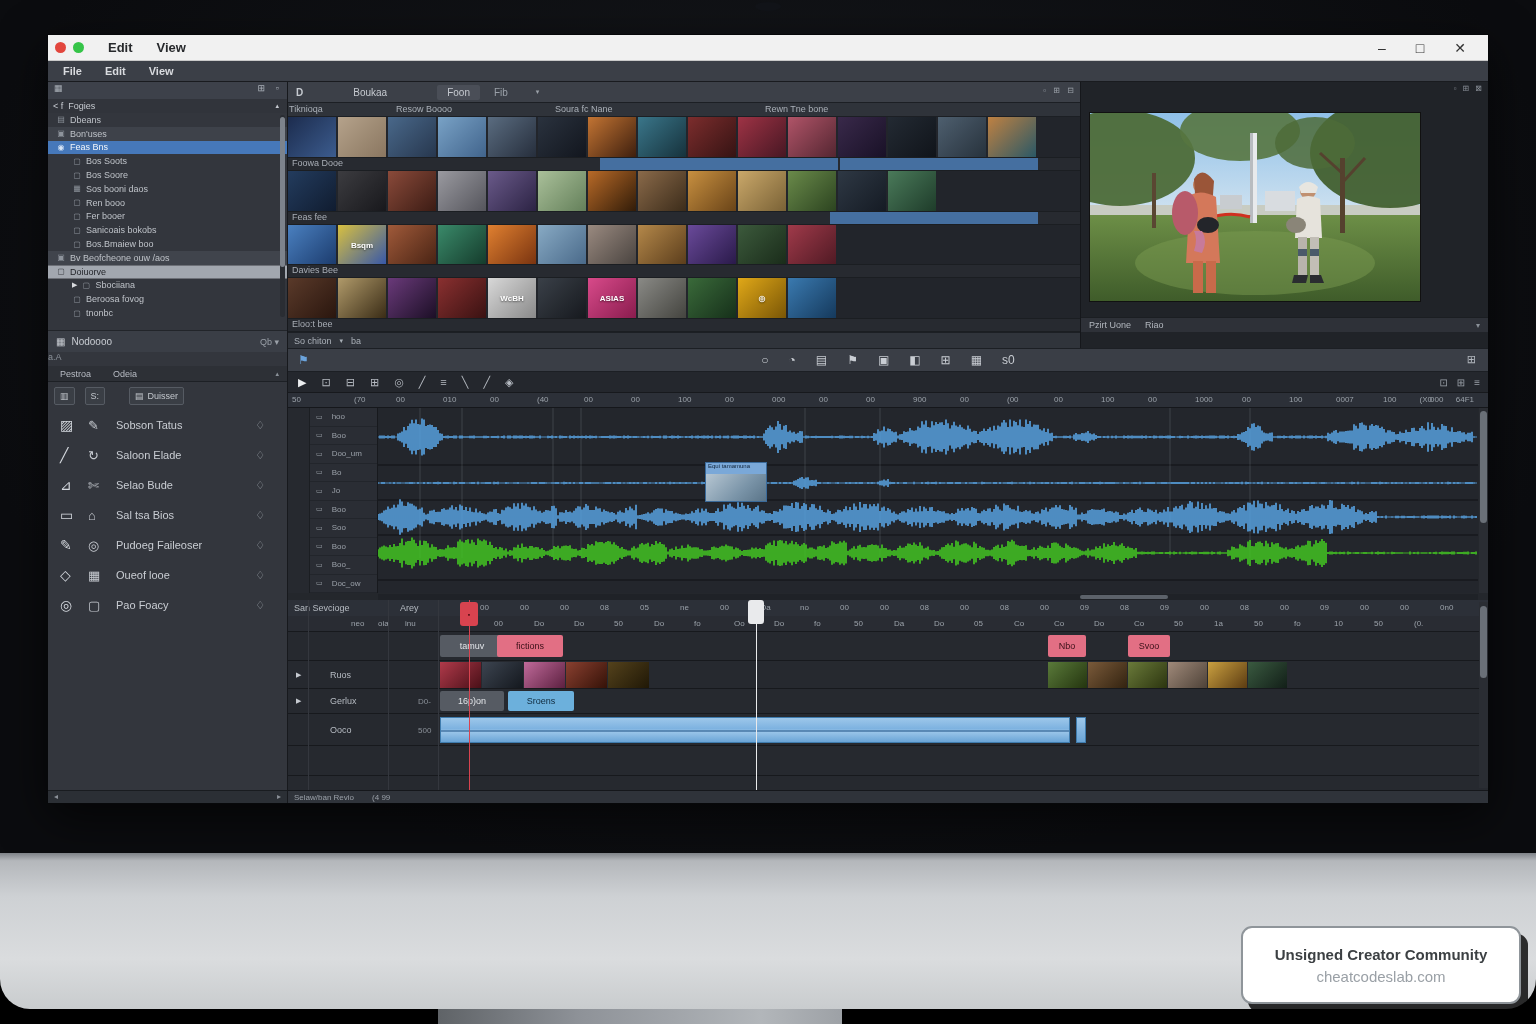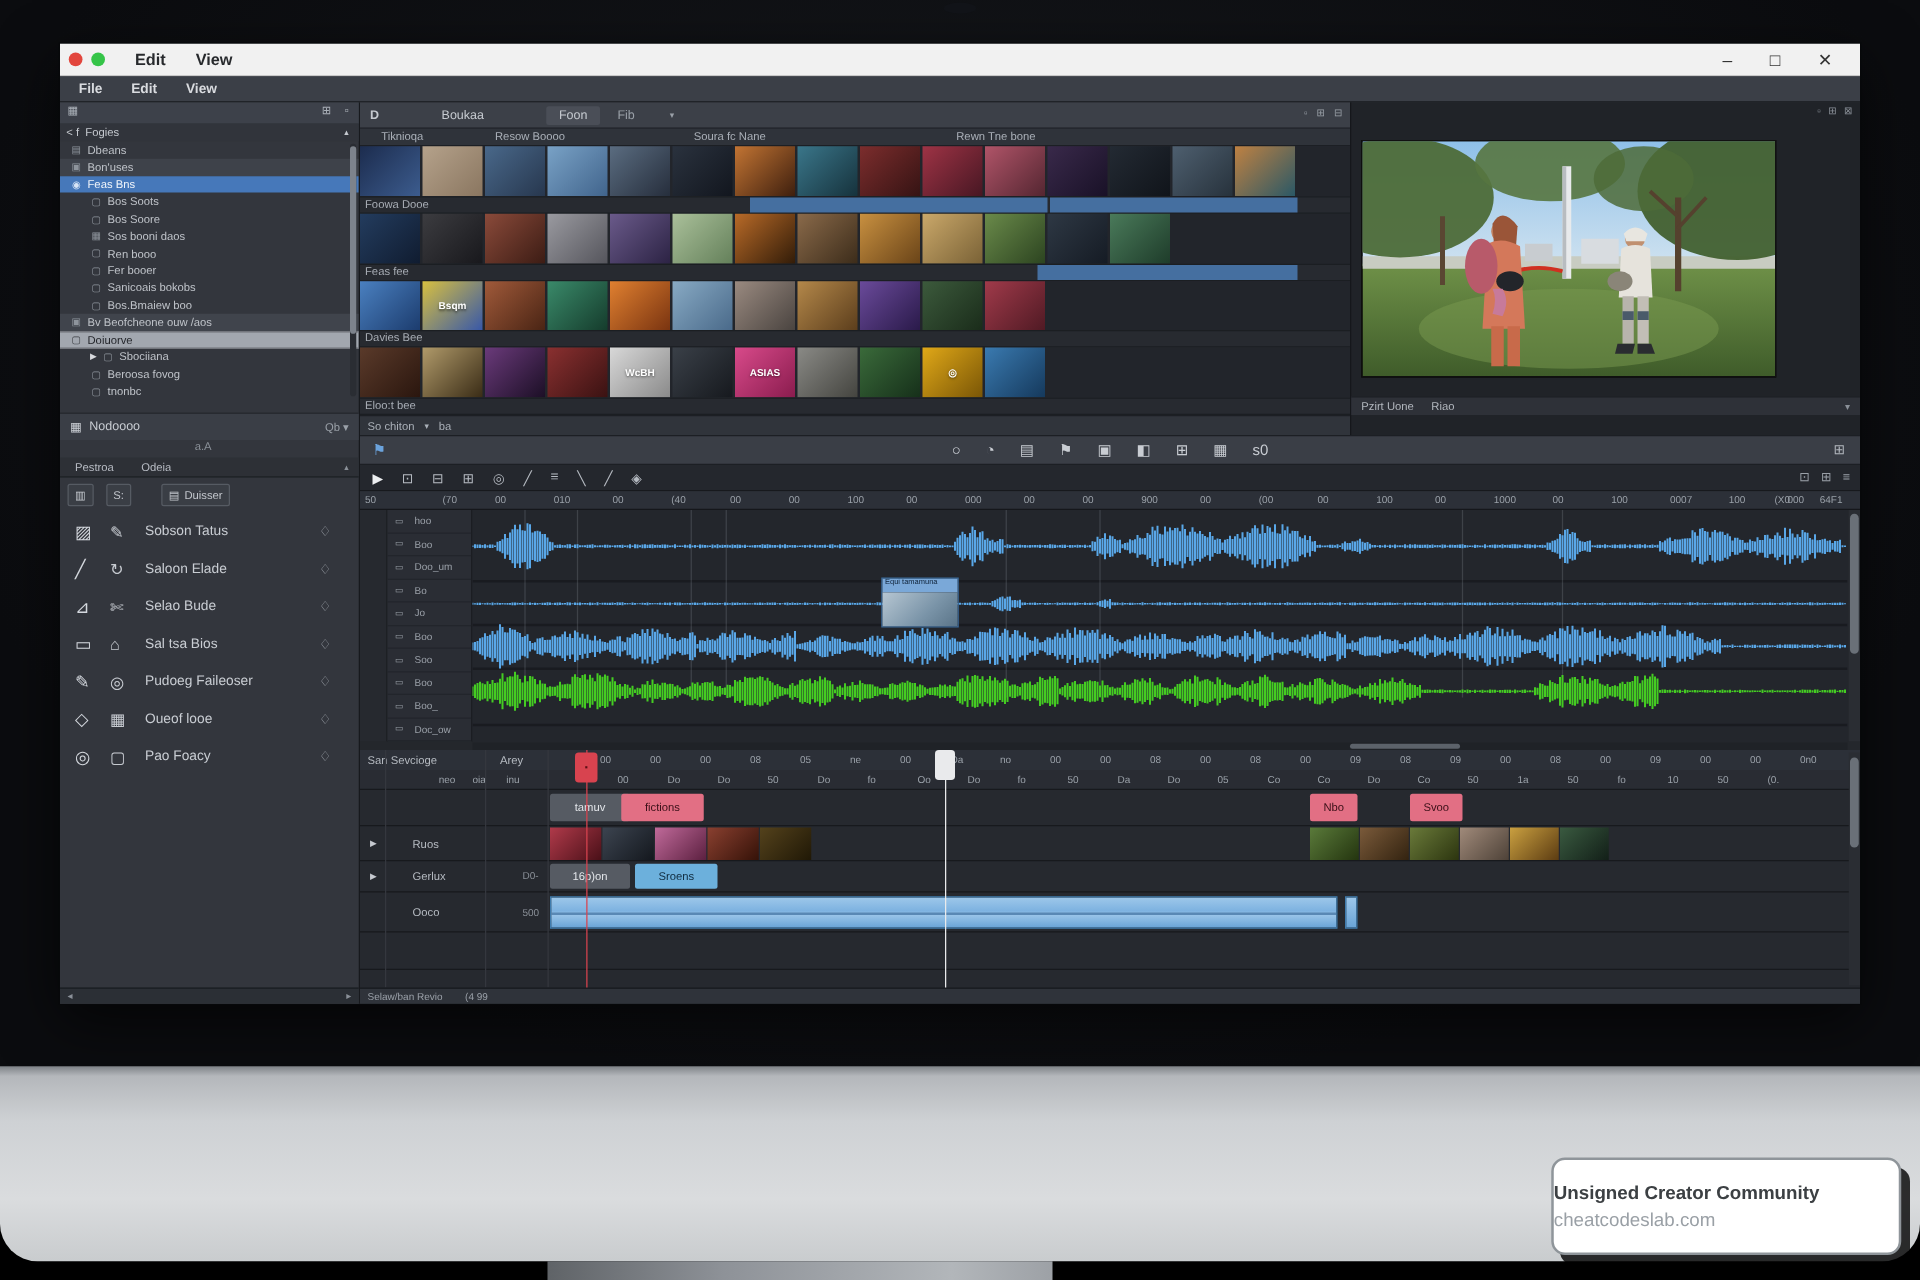--- a/index.html
+++ b/index.html
@@ -10,21 +10,21 @@
           background:radial-gradient(ellipse at 50% 35%,#16181c 0%,#0b0c0f 75%);}
   .cam{position:absolute;left:50%;top:2px;transform:translateX(-50%);
        width:26px;height:9px;border-radius:50%;background:#121419;}
   .chin{position:absolute;left:0;top:853px;width:1536px;height:156px;
         background:linear-gradient(180deg,#7e8287 0%,#b4b7bb 5%,#ced1d4 28%,#dadcde 68%,#c9ccce 100%);
         border-radius:0 0 30px 30px;}
   .stand{position:absolute;left:438px;top:1009px;width:404px;height:15px;
          background:linear-gradient(90deg,#5f6367,#8e9298 35%,#b2b6ba 80%,#9da1a6);}
   .watermark{position:absolute;right:15px;top:73px;width:276px;height:74px;background:#fff;
              border:2px solid #8f959a;border-radius:11px;box-shadow:7px 8px 0 rgba(0,0,0,.8);
-             display:flex;flex-direction:column;justify-content:center;gap:5px;}
+             display:flex;flex-direction:column;align-items:center;justify-content:center;gap:5px;}
   .wm1{font-size:15px;font-weight:bold;color:#3c4043;}
   .wm2{font-size:15px;color:#9aa0a6;}
   
   .window{position:absolute;left:48px;top:35px;width:1440px;height:768px;background:#23262c;
           box-shadow:0 0 0 1px #07080a,0 14px 45px rgba(0,0,0,.65);}
   .titlebar{position:absolute;left:0;top:0;width:100%;height:26px;background:#f1f1f1;
             display:flex;align-items:center;border-bottom:1px solid #c9c9c9;box-sizing:border-box;}
   .dot{width:11px;height:11px;border-radius:50%;margin-left:7px;}
   .tmenu{font-size:13px;font-weight:bold;color:#27292c;margin-left:24px;}
   .wctls{margin-left:auto;display:flex;gap:30px;padding-right:22px;font-size:14px;color:#333;}
@@ -51,21 +51,21 @@
   .trw.light{background:#a2a7af;color:#24262b;border-top:1px solid #6d7077;border-bottom:1px solid #6d7077;}
   .trw.light .tic{color:#3a3d42;}
   .trw.ind{padding-left:24px;}
   .tscroll{position:absolute;right:2px;top:33px;width:5px;height:202px;background:#2a2d33;border-radius:3px;}
   .tscroll i{position:absolute;left:0;top:2px;width:5px;height:150px;background:#7d838c;border-radius:3px;display:block;}
   .librow{position:absolute;left:0;top:248px;width:100%;height:22px;background:#3a3e46;
           border-top:1px solid #22252a;display:flex;align-items:center;gap:6px;padding-left:8px;
           font-size:10px;color:#c8ccd2;box-sizing:border-box;}
   .librow .rr{margin-left:auto;padding-right:8px;font-size:9px;color:#9aa0a8;}
   .aarow{position:absolute;left:0;top:270px;width:100%;height:13px;font-size:9px;color:#8a9098;
-         text-align:center;padding-right:10px;box-sizing:border-box;}
+         text-align:left;padding-right:10px;box-sizing:border-box;}
   .tabsrow{position:absolute;left:0;top:284px;width:100%;height:16px;background:#2d3036;
            display:flex;align-items:center;gap:22px;padding-left:12px;font-size:9px;color:#b8bcc4;
            box-sizing:border-box;border-bottom:1px solid #1d2025;}
   .tabsrow .car{margin-left:auto;padding-right:8px;font-size:7px;color:#8a9098;}
   .btnsrow{position:absolute;left:6px;top:304px;width:228px;height:20px;display:flex;gap:10px;align-items:center;}
   .sqbtn{height:16px;border:1px solid #565b63;border-radius:2px;background:#3a3e45;color:#c2c6cc;
          font-size:9px;display:flex;align-items:center;padding:0 5px;gap:4px;}
   .tools{position:absolute;left:0;top:328px;width:100%;}
   .toolrw{height:30px;display:flex;align-items:center;padding-left:12px;box-sizing:border-box;}
   .toolrw .i1{width:28px;font-size:14px;color:#d4d8de;}
@@ -354,21 +354,21 @@
         <span style="margin-left:8px;font-weight:bold">D</span>
         <span class="mtab">Boukaa</span>
         <span class="mtab a">Foon</span>
         <span style="margin-left:14px;color:#9aa0a8">Fib</span>
         <span style="margin-left:28px;font-size:7px;color:#9aa0a8">▾</span>
         <span class="ric" style="right:34px">▫</span>
         <span class="ric" style="right:20px">⊞</span>
         <span class="ric" style="right:6px">⊟</span>
       </div>
       <div class="mcols">
-        <span style="left:17px">Tiknioqa</span>
+        <span style="left:1px">Tiknioqa</span>
         <span style="left:108px">Resow Boooo</span>
         <span style="left:267px">Soura fc Nane</span>
         <span style="left:477px">Rewn Tne bone</span>
       </div>
       <div id="mrows">
           <div class="mrow" style="top: 35px; height: 40px;"><span class="thumb" style="width: 48px; background: linear-gradient(135deg, rgb(28, 44, 78), rgb(60, 92, 142));"></span><span class="thumb" style="width: 48px; background: linear-gradient(135deg, rgb(181, 162, 139), rgb(138, 118, 96));"></span><span class="thumb" style="width: 48px; background: linear-gradient(135deg, rgb(73, 104, 138), rgb(39, 55, 78));"></span><span class="thumb" style="width: 48px; background: linear-gradient(135deg, rgb(121, 162, 198), rgb(65, 100, 140));"></span><span class="thumb" style="width: 48px; background: linear-gradient(135deg, rgb(90, 108, 128), rgb(38, 46, 60));"></span><span class="thumb" style="width: 48px; background: linear-gradient(135deg, rgb(42, 50, 62), rgb(18, 22, 30));"></span><span class="thumb" style="width: 48px; background: linear-gradient(135deg, rgb(194, 116, 51), rgb(62, 31, 14));"></span><span class="thumb" style="width: 48px; background: linear-gradient(135deg, rgb(58, 118, 138), rgb(22, 50, 60));"></span><span class="thumb" style="width: 48px; background: linear-gradient(135deg, rgb(124, 45, 45), rgb(53, 19, 19));"></span><span class="thumb" style="width: 48px; background: linear-gradient(135deg, rgb(158, 51, 69), rgb(71, 23, 35));"></span><span class="thumb" style="width: 48px; background: linear-gradient(135deg, rgb(176, 84, 104), rgb(84, 38, 49));"></span><span class="thumb" style="width: 48px; background: linear-gradient(135deg, rgb(57, 41, 74), rgb(25, 17, 39));"></span><span class="thumb" style="width: 48px; background: linear-gradient(135deg, rgb(35, 42, 51), rgb(16, 20, 26));"></span><span class="thumb" style="width: 48px; background: linear-gradient(135deg, rgb(78, 95, 111), rgb(39, 50, 60));"></span><span class="thumb" style="width: 48px; background: linear-gradient(135deg, rgb(191, 129, 66), rgb(42, 88, 102));"></span></div>
           <div class="mcap" style="top: 75px;"><span class="msel" style="left: 312px; width: 238px;"></span><span class="msel" style="left: 552px; width: 198px;"></span><span class="cb">Foowa Dooe</span></div>
           <div class="mrow" style="top: 89px; height: 40px;"><span class="thumb" style="width: 48px; background: linear-gradient(135deg, rgb(35, 60, 94), rgb(16, 28, 48));"></span><span class="thumb" style="width: 48px; background: linear-gradient(135deg, rgb(60, 60, 64), rgb(24, 24, 28));"></span><span class="thumb" style="width: 48px; background: linear-gradient(135deg, rgb(138, 74, 58), rgb(60, 28, 20));"></span><span class="thumb" style="width: 48px; background: linear-gradient(135deg, rgb(154, 154, 160), rgb(85, 85, 92));"></span><span class="thumb" style="width: 48px; background: linear-gradient(135deg, rgb(106, 90, 138), rgb(44, 35, 68));"></span><span class="thumb" style="width: 48px; background: linear-gradient(135deg, rgb(170, 192, 154), rgb(100, 128, 90));"></span><span class="thumb" style="width: 48px; background: linear-gradient(135deg, rgb(184, 106, 40), rgb(50, 28, 8));"></span><span class="thumb" style="width: 48px; background: linear-gradient(135deg, rgb(138, 106, 74), rgb(60, 44, 26));"></span><span class="thumb" style="width: 48px; background: linear-gradient(135deg, rgb(200, 144, 64), rgb(106, 68, 24));"></span><span class="thumb" style="width: 48px; background: linear-gradient(135deg, rgb(202, 168, 106), rgb(122, 98, 54));"></span><span class="thumb" style="width: 48px; background: linear-gradient(135deg, rgb(106, 138, 74), rgb(44, 68, 32));"></span><span class="thumb" style="width: 48px; background: linear-gradient(135deg, rgb(46, 56, 68), rgb(21, 27, 36));"></span><span class="thumb" style="width: 48px; background: linear-gradient(135deg, rgb(74, 122, 90), rgb(30, 60, 42));"></span></div>
           <div class="mcap" style="top: 129px;"><span class="msel" style="left: 542px; width: 208px;"></span><span class="cb">Feas fee</span></div>
           <div class="mrow" style="top: 143px; height: 39px;"><span class="thumb" style="width: 48px; background: linear-gradient(135deg, rgb(74, 128, 192), rgb(28, 60, 110));"></span><span class="thumb" style="width: 48px; background: linear-gradient(135deg, rgb(216, 192, 64), rgb(56, 88, 168));"><span class="tt">Bsqm</span></span><span class="thumb" style="width: 48px; background: linear-gradient(135deg, rgb(160, 90, 58), rgb(74, 36, 20));"></span><span class="thumb" style="width: 48px; background: linear-gradient(135deg, rgb(58, 138, 106), rgb(21, 60, 44));"></span><span class="thumb" style="width: 48px; background: linear-gradient(135deg, rgb(224, 128, 48), rgb(122, 52, 16));"></span><span class="thumb" style="width: 48px; background: linear-gradient(135deg, rgb(136, 170, 196), rgb(74, 106, 138));"></span><span class="thumb" style="width: 48px; background: linear-gradient(135deg, rgb(154, 138, 128), rgb(74, 68, 64));"></span><span class="thumb" style="width: 48px; background: linear-gradient(135deg, rgb(180, 136, 74), rgb(92, 62, 28));"></span><span class="thumb" style="width: 48px; background: linear-gradient(135deg, rgb(106, 74, 154), rgb(42, 26, 74));"></span><span class="thumb" style="width: 48px; background: linear-gradient(135deg, rgb(60, 90, 60), rgb(26, 44, 26));"></span><span class="thumb" style="width: 48px; background: linear-gradient(135deg, rgb(160, 58, 74), rgb(80, 26, 36));"></span></div>

